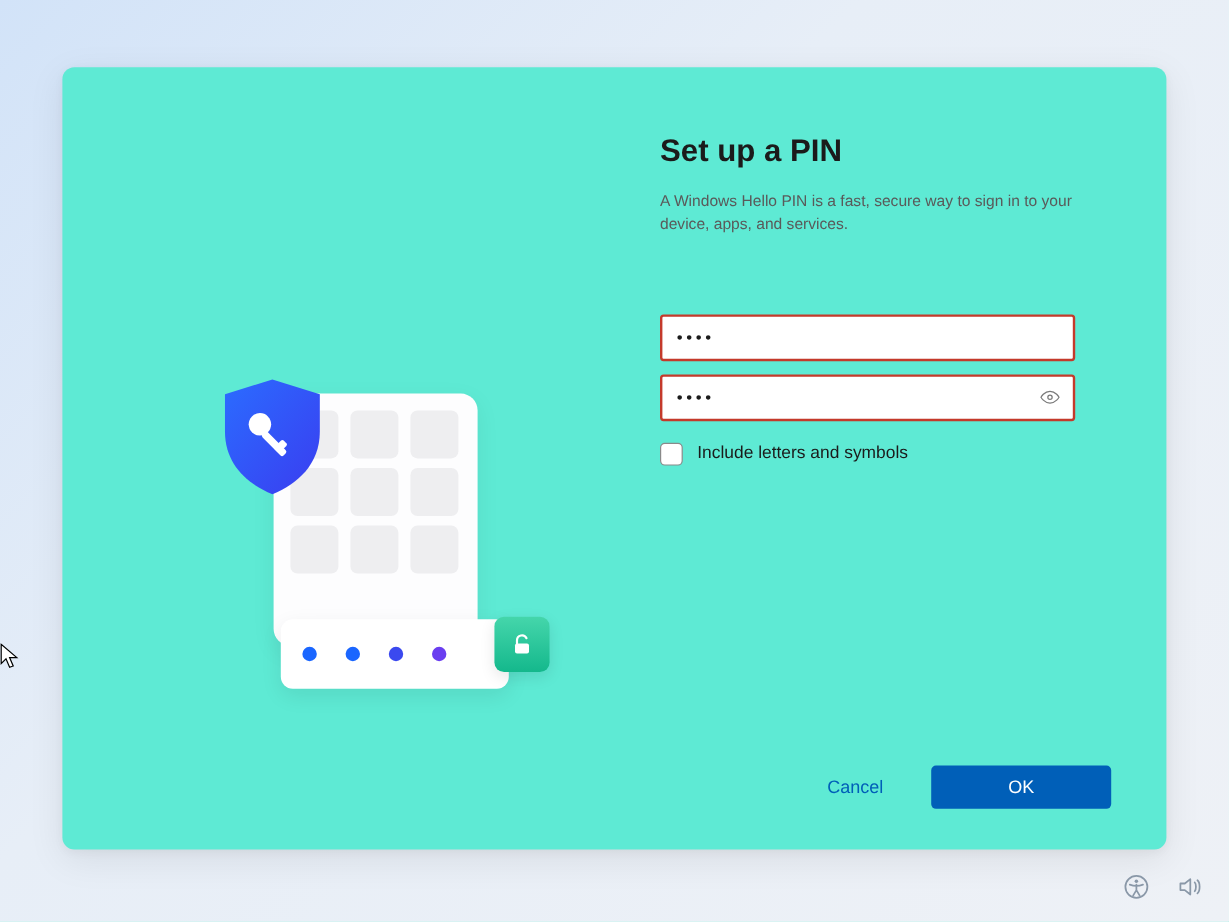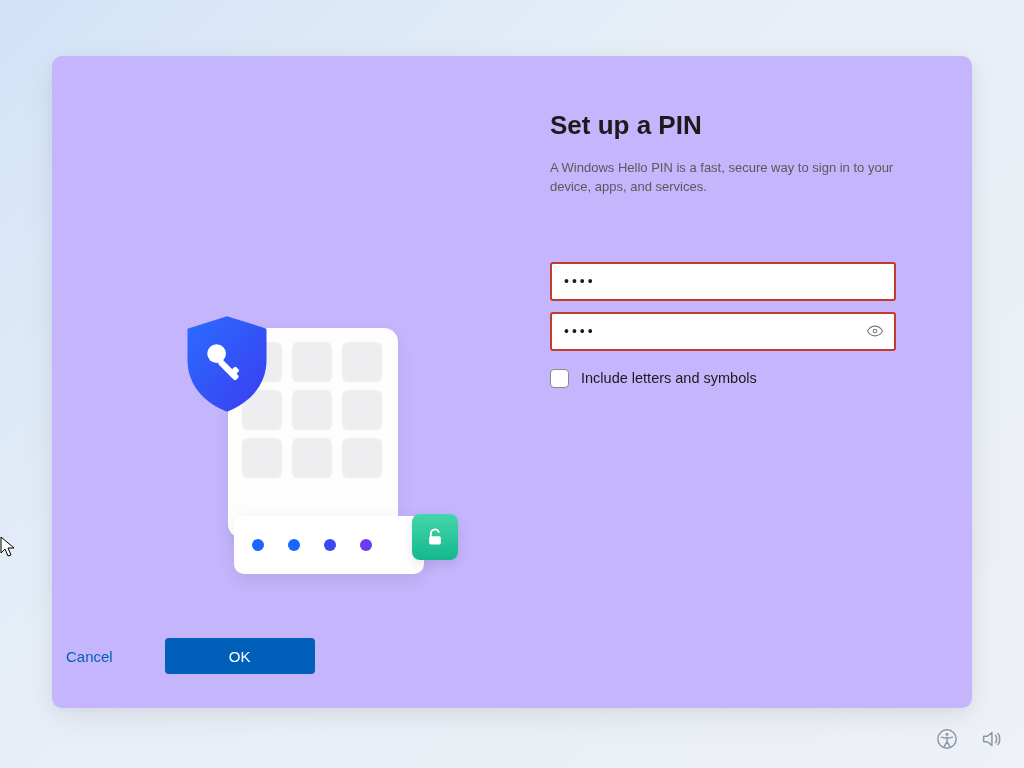--- a/index.html
+++ b/index.html
@@ -6,21 +6,21 @@
   html, body { width: 1024px; height: 768px; overflow: hidden; }
   body {
     font-family: "Segoe UI", -apple-system, BlinkMacSystemFont, sans-serif;
     background: linear-gradient(135deg, #d2e3f8 0%, #e7eef7 40%, #eef1f6 100%);
     position: relative;
   }
   .card {
     position: absolute;
     left: 52px; top: 56px;
     width: 920px; height: 652px;
-    background: #c4b5fd;
+    background: #5eead4;
     border-radius: 10px;
     box-shadow: 0 8px 30px rgba(0,0,0,.08), 0 2px 8px rgba(0,0,0,.04);
     display: flex;
     flex-direction: column;
   }
   .card-body {
     flex: 1;
     display: flex;
     padding: 54px 54px 0 54px;
     gap: 44px;
@@ -150,23 +150,23 @@
   }
   .check-label {
     font-size: 14.5px;
     color: #1b1b1b;
   }
   
   .footer {
     height: 96px;
     display: flex;
     align-items: center;
-    justify-content: flex-start;
+    justify-content: flex-end;
     padding: 0 46px 8px 0;
-    gap: 38px;
+    gap: 26px;
   }
   .btn-cancel {
     background: transparent;
     border: none;
     color: #005fb8;
     font-size: 15px;
     padding: 8px 14px;
     cursor: pointer;
   }
   .btn-ok {

